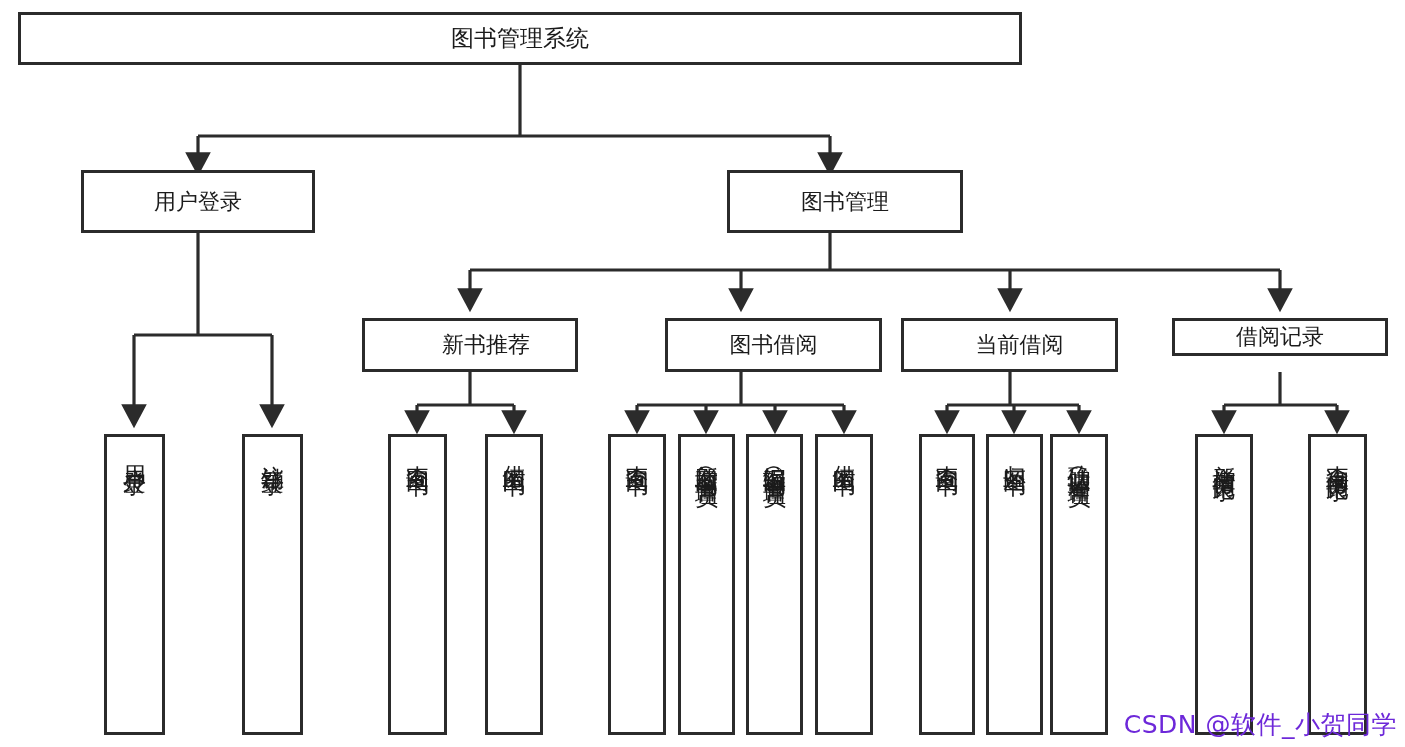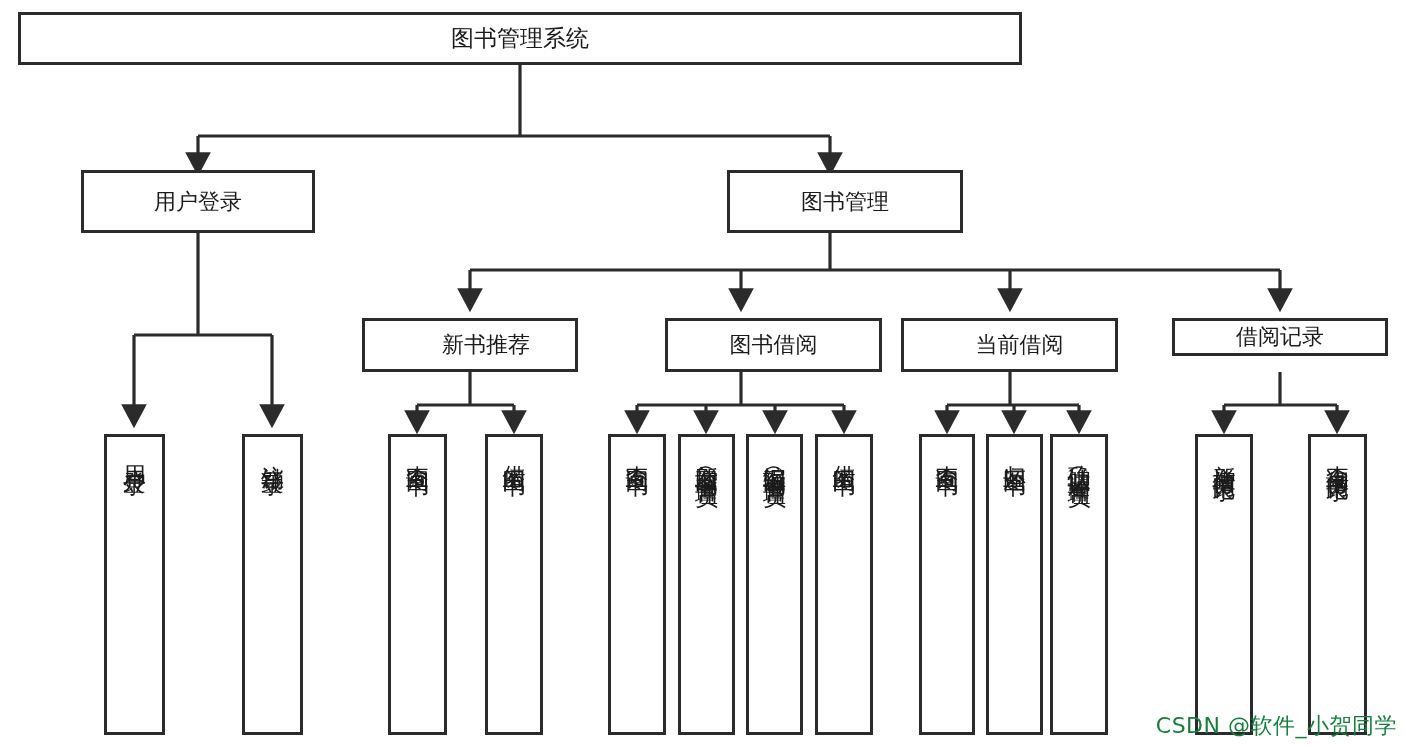--- a/index.html
+++ b/index.html
@@ -54,22 +54,22 @@
     writing-mode: vertical-rl;
     text-orientation: upright;
     font-size: 23px;
     letter-spacing: 3px;
     line-height: 1;
   }
   .watermark {
     position: absolute;
     right: 8px;
     bottom: 6px;
-    font-size: 22px;
-    color: #15803d;
+    font-size: 25px;
+    color: #6d28d9;
     letter-spacing: 0.5px;
     white-space: nowrap;
     font-family: "DejaVu Sans", "Liberation Sans", sans-serif;
   }
 </style>
 </head>
 <body>
 
 <div id="canvas">
 

